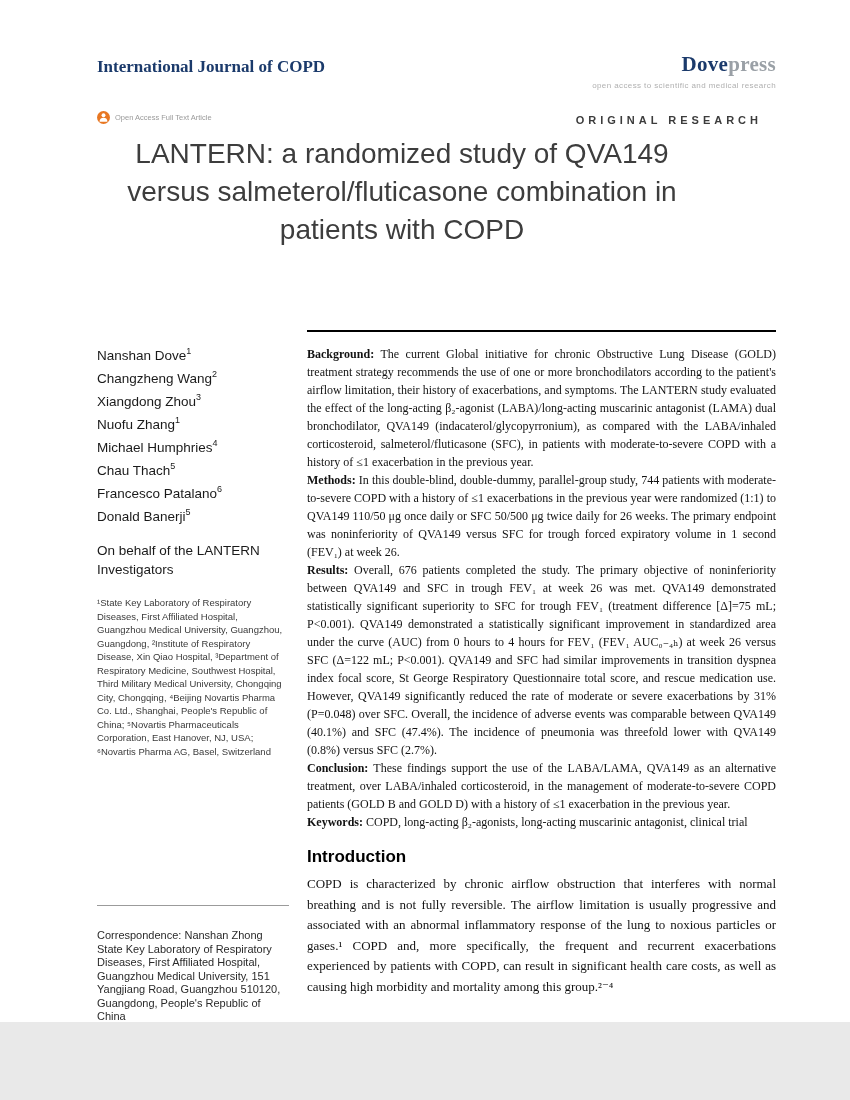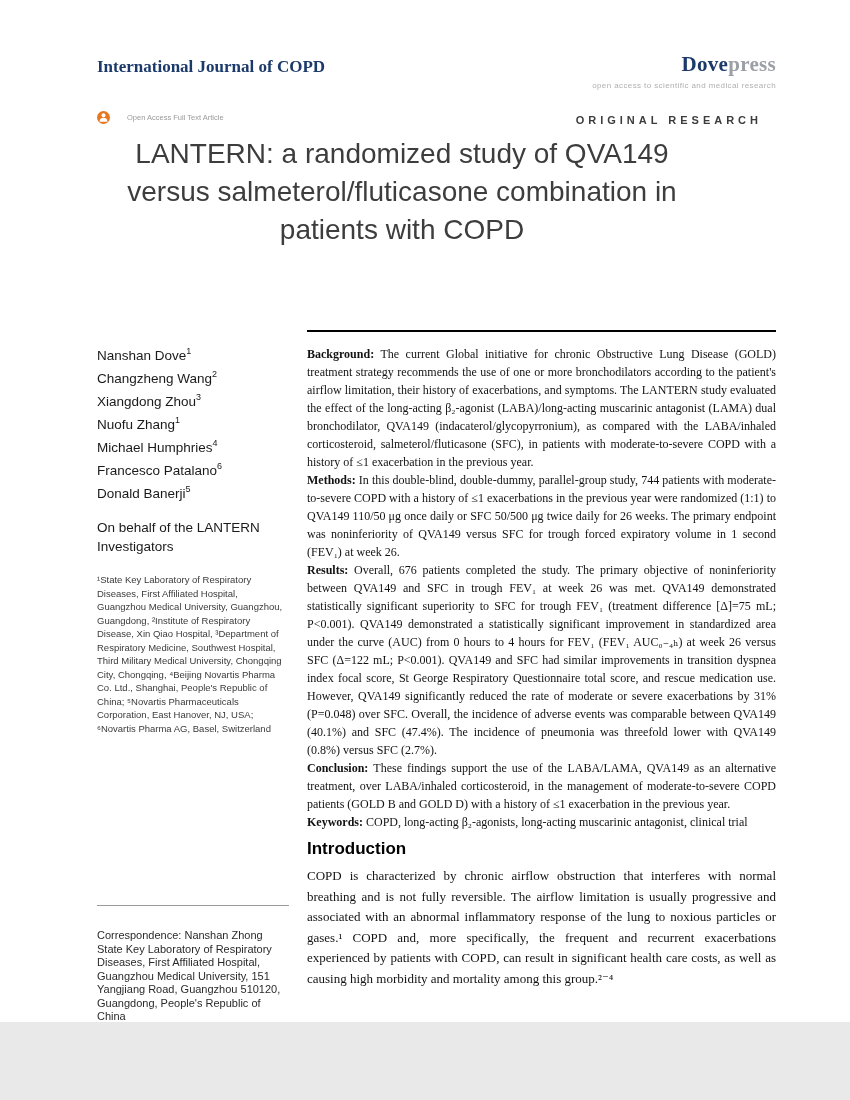--- a/index.html
+++ b/index.html
@@ -11,21 +11,21 @@
   }
 
   
   .journal-title { position:absolute; left:97px; top:57px; font-size:17px; font-weight:bold; color:#1b3a6b; }
   .brand { position:absolute; right:74px; top:52px; text-align:right; }
   .brand .logo { font-size:21px; font-weight:bold; letter-spacing:0.3px; }
   .brand .dove { color:#1b3a6b; }
   .brand .press { color:#9aa0a6; }
   .brand .tagline { margin-top:4px; font-size:8px; color:#b0b0b0; letter-spacing:0.4px; font-family:"Liberation Sans","DejaVu Sans",sans-serif; }
 
-  .open-access { position:absolute; left:97px; top:111px; display:flex; align-items:center; gap:17px;
+  .open-access { position:absolute; left:97px; top:111px; display:flex; align-items:center; gap:5px;
     font-family:"Liberation Sans","DejaVu Sans",sans-serif; font-size:7.5px; color:#9a9a9a; }
   .article-type { position:absolute; right:88px; top:114px;
     font-family:"Liberation Sans","DejaVu Sans",sans-serif; font-size:11px; letter-spacing:4px; color:#3c3c3c;font-weight:bold; }
 
   .title { position:absolute; left:96px; top:135px; width:612px;
     font-family:"Liberation Sans","DejaVu Sans",sans-serif; font-weight:300;
     font-size:28px; line-height:38px; color:#3d3d3d;text-align:center; }
 
   
   .left-col { position:absolute; left:97px; top:342px; width:192px; }
@@ -39,21 +39,21 @@
     border-top:1px solid #9b9b9b; padding-top:23px;
     font-family:"Liberation Sans","DejaVu Sans",sans-serif; font-size:11px; line-height:13.5px;
     color:#2a2a2a; white-space:pre-line; }
 
   
   .right-col { position:absolute; left:307px; top:330px; width:469px; }
   .abstract { border-top:2px solid #000; padding-top:13px;
     font-size:12px; line-height:18px; text-align:justify; color:#121212; }
   .abs-para { margin:0; }
   .abs-para b { font-weight:bold; }
-  .section-heading { margin-top:8px; font-family:"Liberation Sans","DejaVu Sans",sans-serif;
+  .section-heading { margin-top:16px; font-family:"Liberation Sans","DejaVu Sans",sans-serif;
     font-size:17px; font-weight:bold; color:#000; }
   .section-para { margin-top:7px; font-size:13px; line-height:20.5px; text-align:justify; color:#121212; }
 
   
   .footer-submit { position:absolute; left:97px; top:1044px;
     font-family:"Liberation Sans","DejaVu Sans",sans-serif; font-size:7px; color:#9a9a9a; }
   .footer-submit .pipe { margin:0 3px; color:#bbb; }
   .footer-submit .link { color:#2a6fad; }
   .footer-citation { position:absolute; left:307px; top:1036px; width:469px;
     display:flex; justify-content:space-between; align-items:flex-start; }
@@ -98,20 +98,21 @@
 
   <h1 class="title">LANTERN: a randomized study of QVA149 versus salmeterol/fluticasone combination in patients with COPD</h1>
 
   <div class="left-col">
     <div class="authors">
         <div class="author"><span>Nanshan Dove</span><sup>1</sup></div>
         <div class="author"><span>Changzheng Wang</span><sup>2</sup></div>
         <div class="author"><span>Xiangdong Zhou</span><sup>3</sup></div>
         <div class="author"><span>Nuofu Zhang</span><sup>1</sup></div>
         <div class="author"><span>Michael Humphries</span><sup>4</sup></div>
+        <div class="author"><span>Chau Thach</span><sup>5</sup></div>
         <div class="author"><span>Francesco Patalano</span><sup>6</sup></div>
         <div class="author"><span>Donald Banerji</span><sup>5</sup></div>
       </div>
     <div class="on-behalf">On behalf of the LANTERN Investigators</div>
     <div class="affiliations">¹State Key Laboratory of Respiratory Diseases, First Affiliated Hospital, Guangzhou Medical University, Guangzhou, Guangdong, ²Institute of Respiratory Disease, Xin Qiao Hospital, ³Department of Respiratory Medicine, Southwest Hospital, Third Military Medical University, Chongqing City, Chongqing, ⁴Beijing Novartis Pharma Co. Ltd., Shanghai, People's Republic of China; ⁵Novartis Pharmaceuticals Corporation, East Hanover, NJ, USA; ⁶Novartis Pharma AG, Basel, Switzerland</div>
   </div>
 
   <div class="correspondence">Correspondence: Nanshan Zhong
 State Key Laboratory of Respiratory Diseases, First Affiliated Hospital, Guangzhou Medical University, 151 Yangjiang Road, Guangzhou 510120, Guangdong, People's Republic of China
 Email nanshan@vip.163.com</div>

